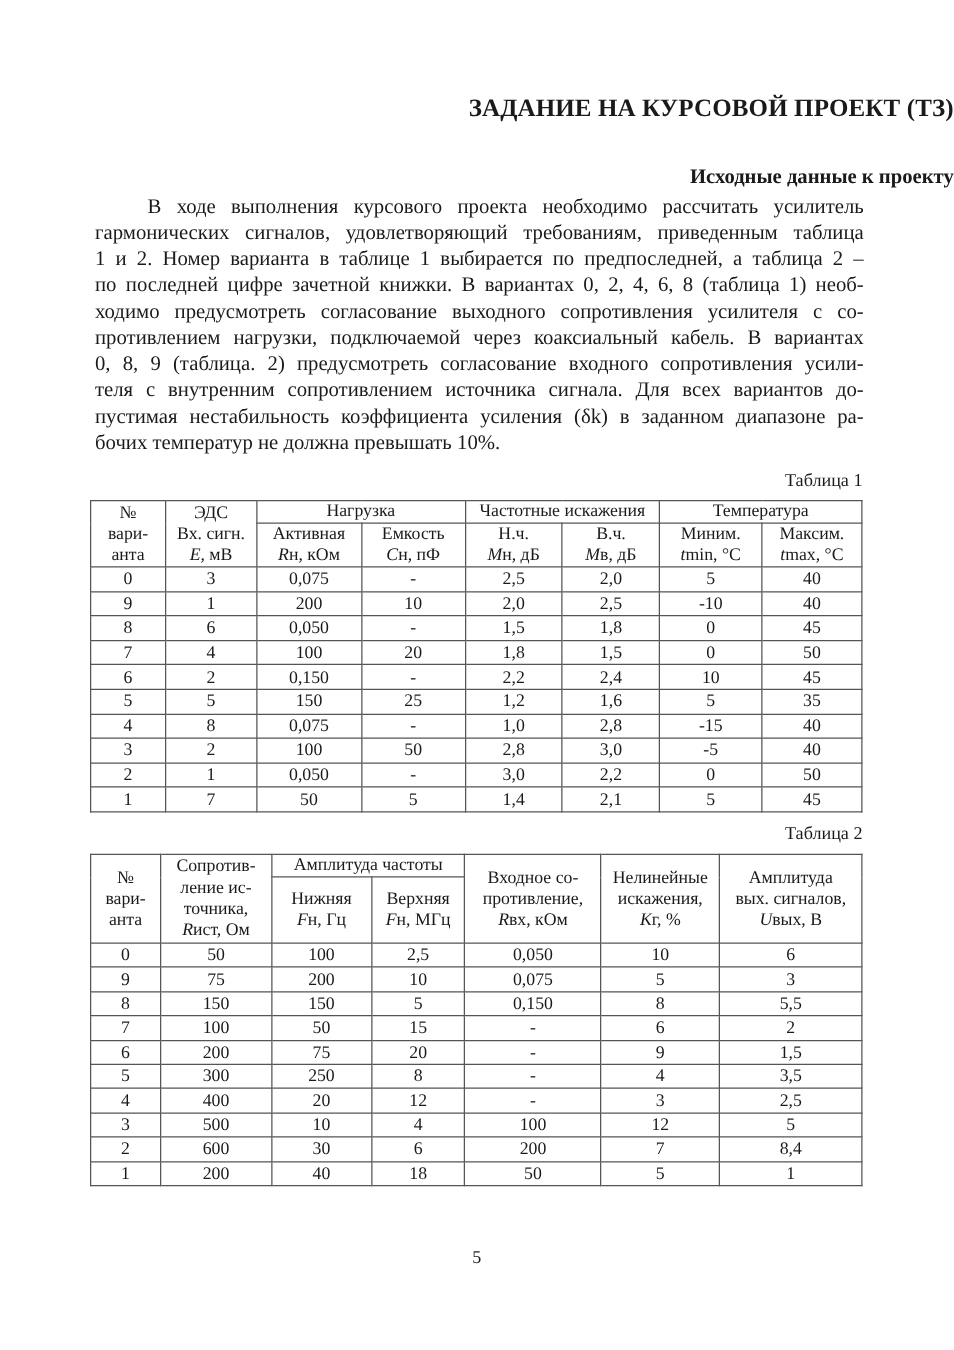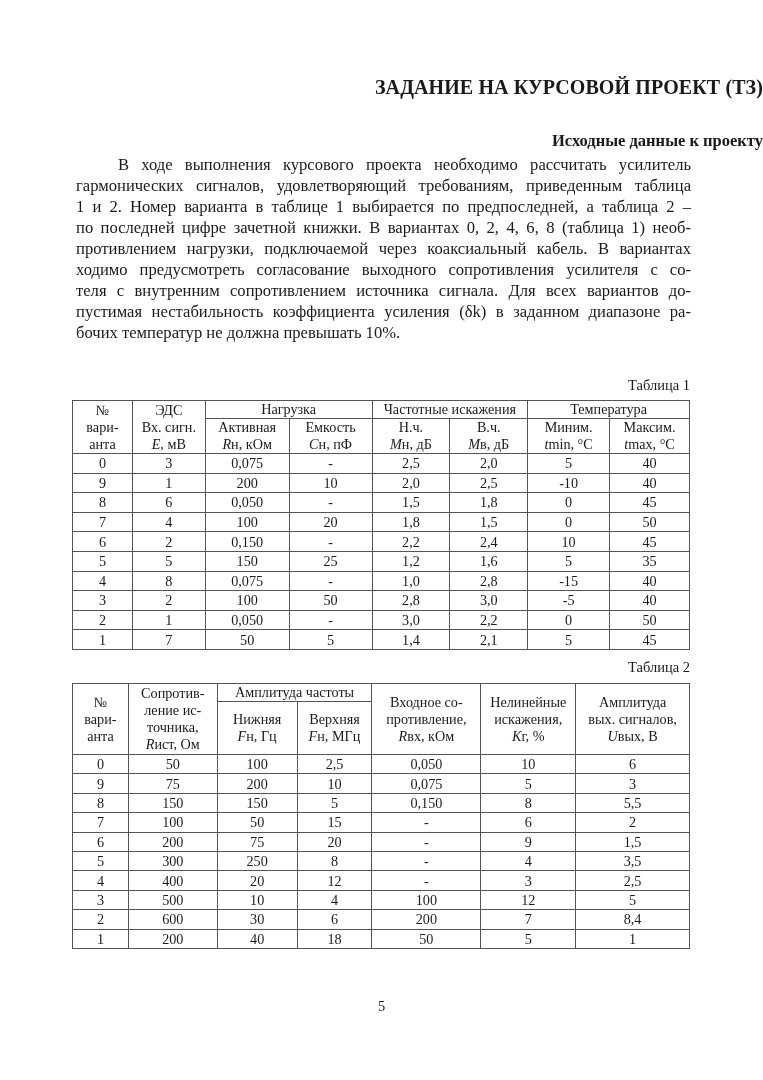--- a/index.html
+++ b/index.html
@@ -26,22 +26,23 @@
 <body>
 
 <div class="title">ЗАДАНИЕ НА КУРСОВОЙ ПРОЕКТ (ТЗ)</div>
 <div class="subtitle">Исходные данные к проекту</div>
 
 <div class="para">
   <span class="line first">В ходе выполнения курсового проекта необходимо рассчитать усилитель</span>
   <span class="line">гармонических сигналов, удовлетворяющий требованиям, приведенным таблица</span>
   <span class="line">1 и 2. Номер варианта в таблице 1 выбирается по предпоследней, а таблица 2 –</span>
   <span class="line">по последней цифре зачетной книжки. В вариантах 0, 2, 4, 6, 8 (таблица 1) необ-</span>
+  <span class="line">ходимо предусмотреть согласование выходного сопротивления усилителя с со-</span>
   <span class="line">противлением нагрузки, подключаемой через коаксиальный кабель. В вариантах</span>
-  <span class="line">ходимо предусмотреть согласование выходного сопротивления усилителя с со-</span>
+  <span class="line">0, 8, 9 (таблица. 2) предусмотреть согласование входного сопротивления усили-</span>
   <span class="line">теля с внутренним сопротивлением источника сигнала. Для всех вариантов до-</span>
   <span class="line">пустимая нестабильность коэффициента усиления (δk) в заданном диапазоне ра-</span>
   <span class="line last">бочих температур не должна превышать 10%.</span>
 </div>
 
 <div class="caption cap1">Таблица 1</div>
 
 <table class="t1">
   <colgroup>
     <col style="width:60px">

